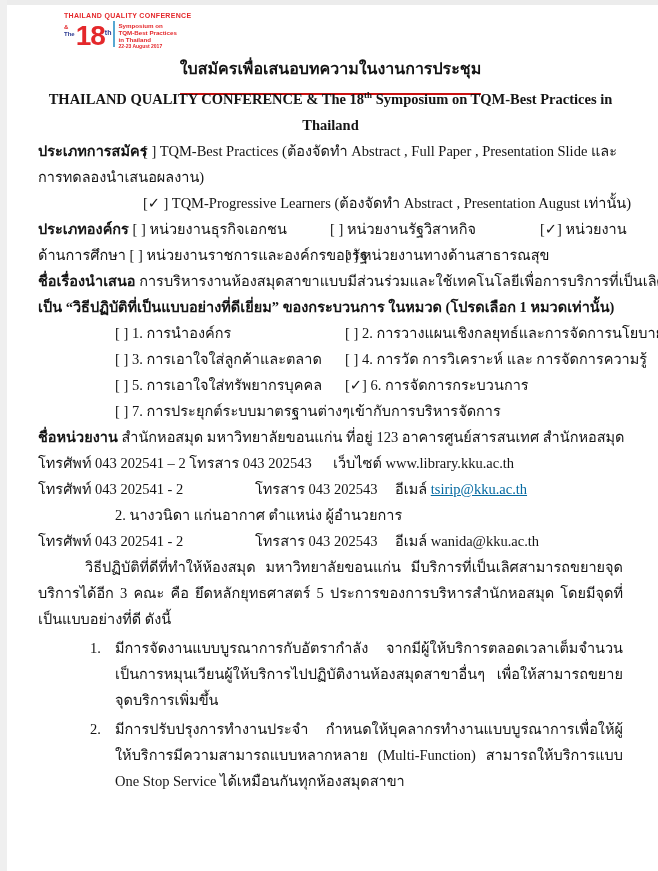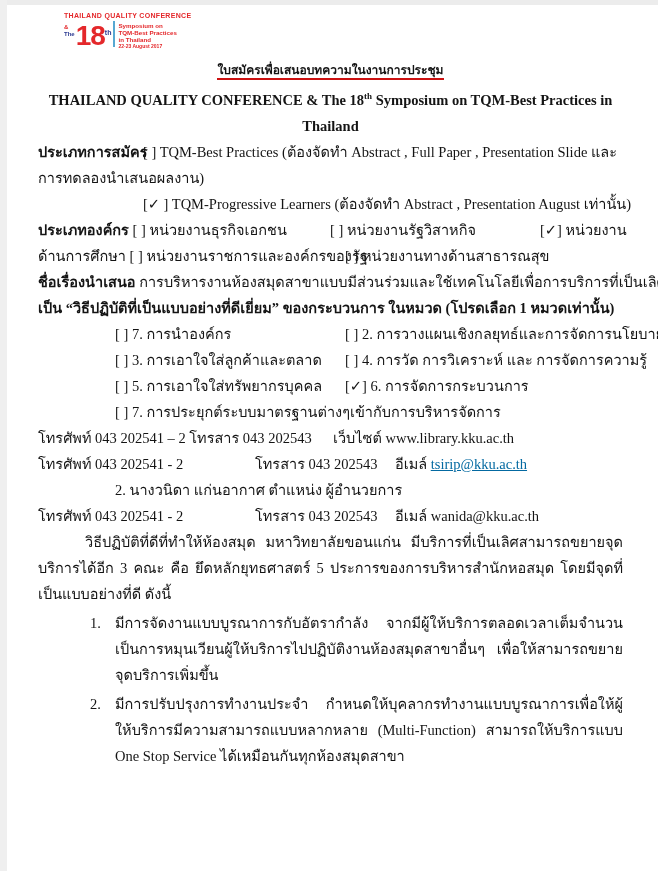--- a/index.html
+++ b/index.html
@@ -24,21 +24,21 @@
   .logo-sep { width:2px; height:26px; background:#57a8d2; margin:1px 3px 0 2px; }
   .logo-lines { display:flex; flex-direction:column; color:#e4282b; font-weight:bold; font-size:6.2px; line-height:7px; margin-top:2px; white-space:nowrap; }
   .logo-line4 { font-size:5px; color:#e4282b; }
 
   
   .content { position:absolute; left:38px; top:56px; width:585px; line-height:26px; }
   .line { white-space:nowrap; }
   .b { font-weight:bold; }
   .center { text-align:center; }
   .doc-title-wrap { margin-bottom:0; }
-  .doc-title { font-weight:bold; font-size:12px; border-bottom:2px solid #cc1111; padding-bottom:1px; }
+  .doc-title { font-weight:bold; font-size:16px; border-bottom:2px solid #cc1111; padding-bottom:16px; }
   .subtitle { font-weight:bold; font-size:14.5px;text-align:center; }
   sup { font-size:9px; }
 
   .seg { display:inline-block; vertical-align:top; }
   .w-label-apply { width:105px; }
   .indent-apply { padding-left:105px; }
   .w-org1 { width:292px; } .w-org2 { width:210px; }
   .w-org3 { width:307px; }
   .chk-row { white-space:nowrap; }
   .chk-c1 { display:inline-block; margin-left:77px; width:230px; }
@@ -96,32 +96,35 @@
     <div class="line">
       <span class="seg w-org3"><span>ด้านการศึกษา</span> <span>[ ] หน่วยงานราชการและองค์กรของรัฐ</span></span><span>[ ] หน่วยงานทางด้านสาธารณสุข</span>
     </div>
 
     <div class="line">
       <span class="b">ชื่อเรื่องนำเสนอ</span> <span>การบริหารงานห้องสมุดสาขาแบบมีส่วนร่วมและใช้เทคโนโลยีเพื่อการบริการที่เป็นเลิศ</span>
     </div>
     <div class="line b">เป็น “วิธีปฏิบัติที่เป็นแบบอย่างที่ดีเยี่ยม” ของกระบวนการ ในหมวด (โปรดเลือก 1 หมวดเท่านั้น)</div>
 
     <div class="chk-row">
-      <span class="chk-c1">[ ] 7. การนำองค์กร</span><span>[ ] 2. การวางแผนเชิงกลยุทธ์และการจัดการนโยบาย</span>
+      <span class="chk-c1">[ ] 1. การนำองค์กร</span><span>[ ] 2. การวางแผนเชิงกลยุทธ์และการจัดการนโยบาย</span>
     </div>
     <div class="chk-row">
       <span class="chk-c1">[ ] 3. การเอาใจใส่ลูกค้าและตลาด</span><span>[ ] 4. การวัด การวิเคราะห์ และ การจัดการความรู้</span>
     </div>
     <div class="chk-row">
       <span class="chk-c1">[ ] 5. การเอาใจใส่ทรัพยากรบุคคล</span><span>[✓] 6. การจัดการกระบวนการ</span>
     </div>
     <div class="chk-row">
       <span class="chk-c1">[ ] 7. การประยุกต์ระบบมาตรฐานต่างๆเข้ากับการบริหารจัดการ</span>
     </div>
 
+    <div class="line">
+      <span class="b">ชื่อหน่วยงาน</span> <span>สำนักหอสมุด มหาวิทยาลัยขอนแก่น ที่อยู่ 123 อาคารศูนย์สารสนเทศ สำนักหอสมุด</span>
+    </div>
     <div class="line">
       <span class="seg w-phone1">โทรศัพท์ 043 202541 – 2 โทรสาร 043 202543</span><span>เว็บไซต์</span> <span>www.library.kku.ac.th</span>
     </div>
 
     <div class="line">
       <span class="seg w-tel">โทรศัพท์ 043 202541 - 2</span><span class="seg w-fax">โทรสาร 043 202543</span><span>อีเมล์</span> <span class="link">tsirip@kku.ac.th</span>
     </div>
     <div class="line indent-author2">2. นางวนิดา แก่นอากาศ ตำแหน่ง ผู้อำนวยการ</div>
     <div class="line">
       <span class="seg w-tel">โทรศัพท์ 043 202541 - 2</span><span class="seg w-fax">โทรสาร 043 202543</span><span>อีเมล์</span> <span>wanida@kku.ac.th</span>

